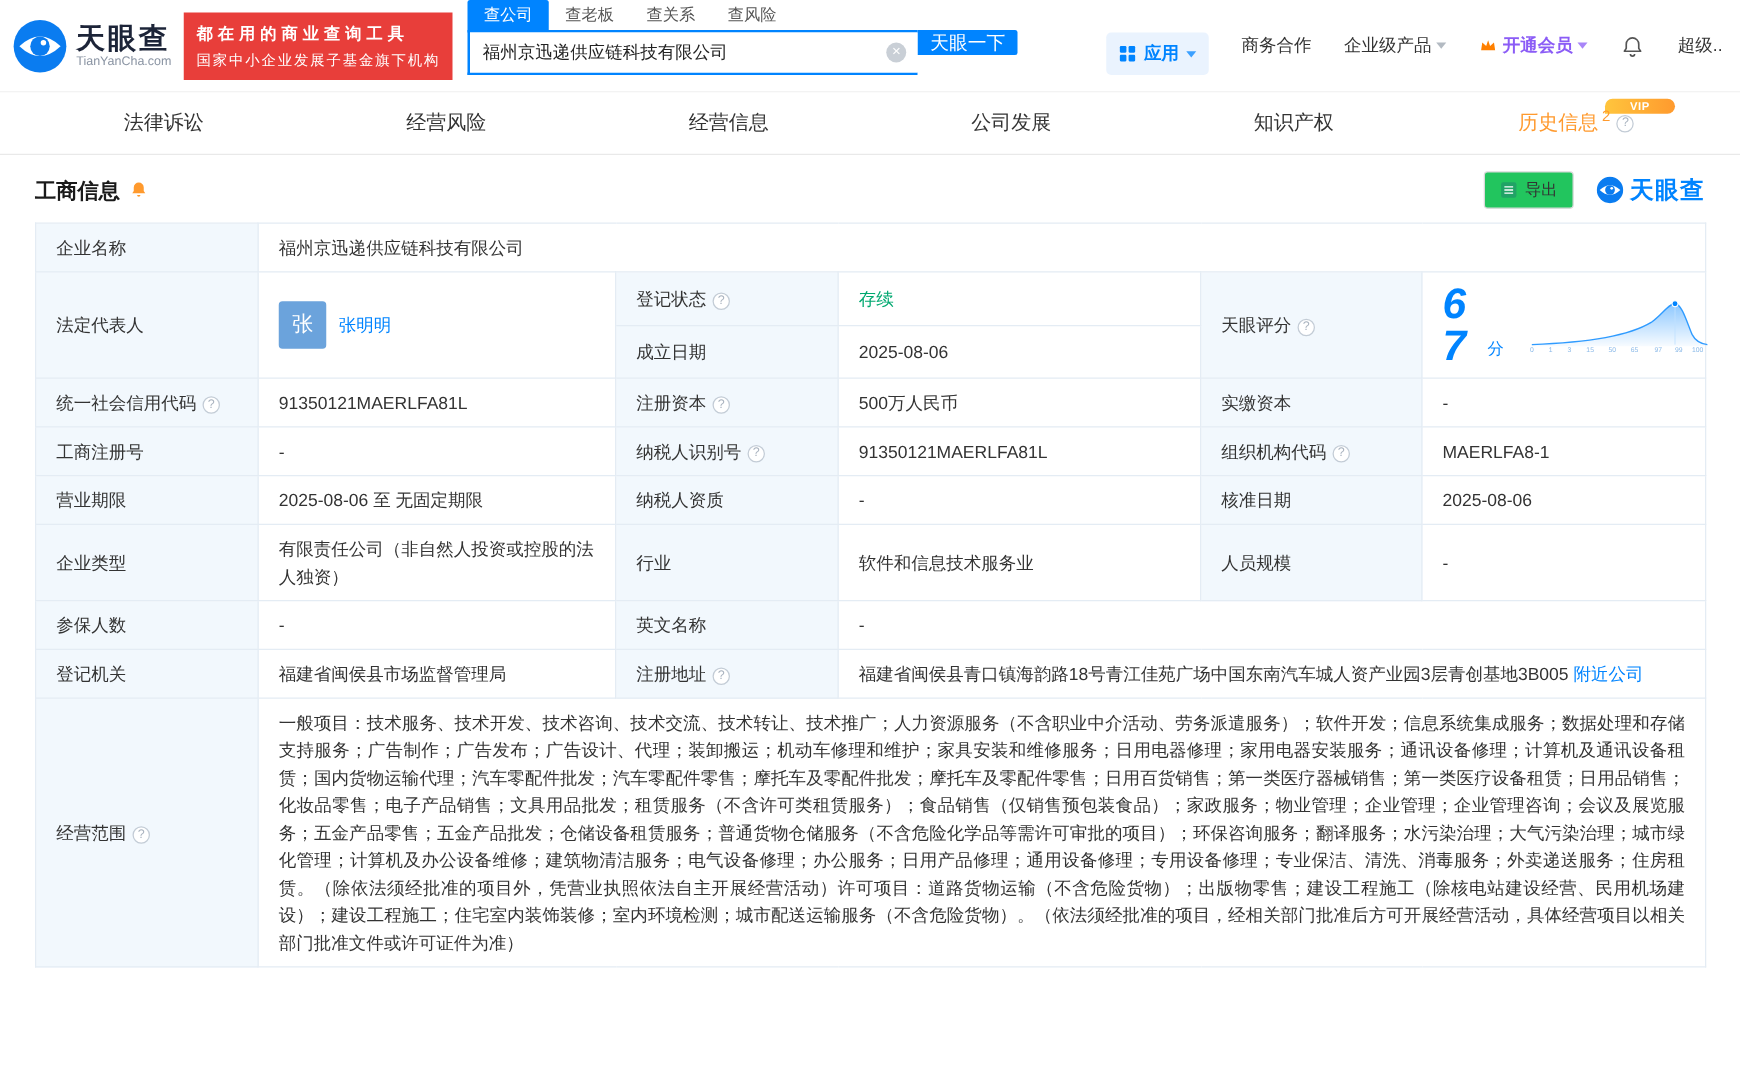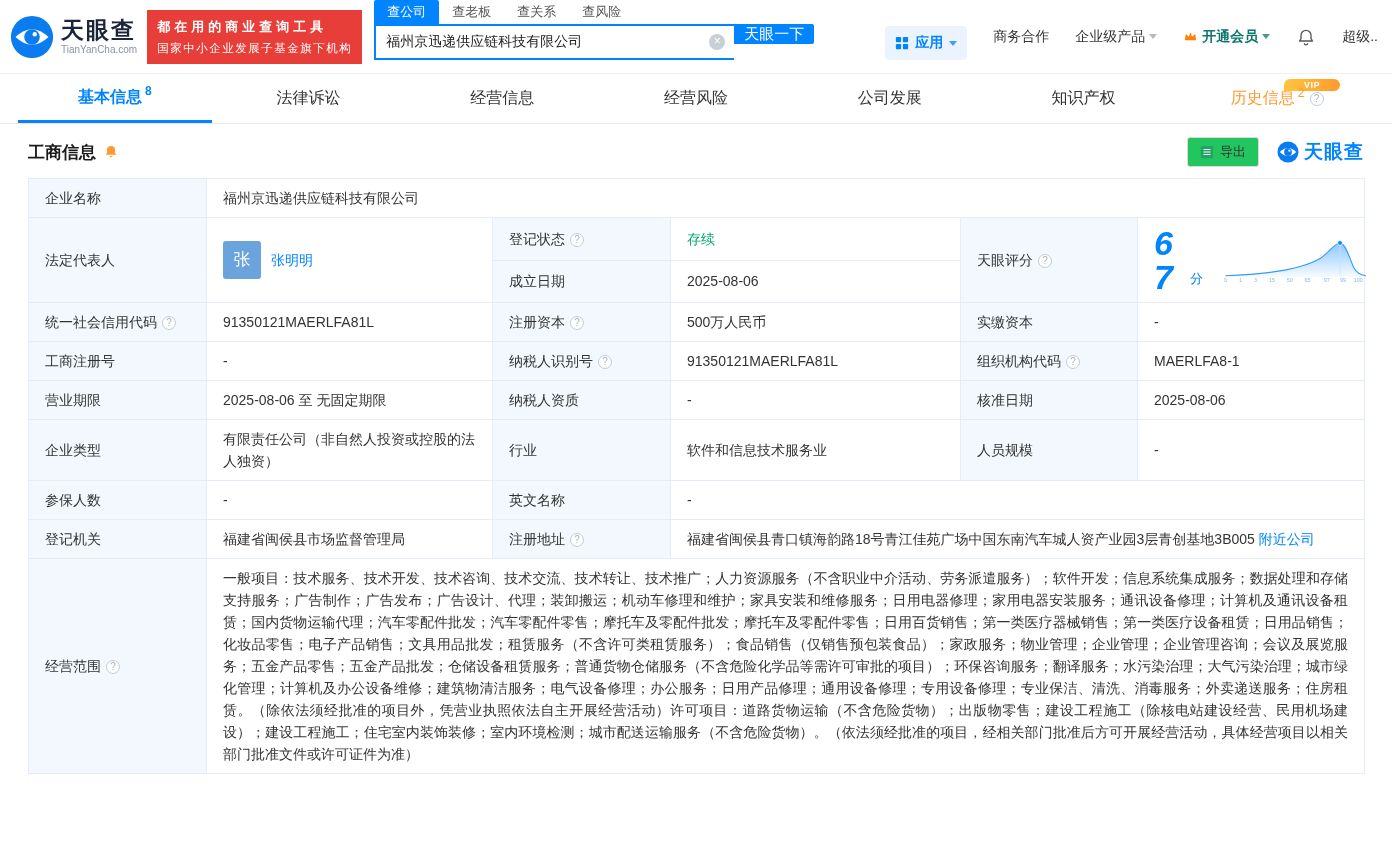--- a/index.html
+++ b/index.html
@@ -24,21 +24,21 @@
   .search-input-wrap { position:relative; width:360px; height:36px; border:2px solid #0084ff; border-right:none; background:#fff; }
   .search-input-wrap input { width:100%; height:100%; border:none; outline:none; font-size:14px; padding:0 32px 0 10px; color:#222; font-family:inherit; }
   .clear-icon { position:absolute; right:9px; top:50%; transform:translateY(-50%); width:16px; height:16px; border-radius:50%;
     background:#c9cfd6; color:#fff; font-size:12px; line-height:15px; text-align:center; cursor:pointer; }
   .clear-icon::after { content:"×"; }
   .search-btn { width:80px; height:20px; background:#0084ff; color:#fff; font-size:15px; border:none; cursor:pointer; border-radius:0 2px 2px 0; font-family:inherit; }
 
   .header-right { margin-left:auto; display:flex; align-items:center; gap:26px; }
   .apps-entry { display:flex; align-items:center; gap:6px; background:#eaf3fe; color:#0084ff; padding:8px 10px; border-radius:4px; font-size:14px; cursor:pointer; font-weight:700;margin-top:13px; }
   .nav-item { font-size:14px; color:#333; cursor:pointer; display:flex; align-items:center; gap:4px; white-space:nowrap; }
-  .vip-entry { color:#0f766e; font-weight:700; }
+  .vip-entry { color:#8b5cf6; font-weight:700; }
   .caret { width:0; height:0; border-left:4px solid transparent; border-right:4px solid transparent; border-top:5px solid currentColor; display:inline-block; opacity:.75; }
   .caret.gray { color:#9aa3ad; }
   .bell-btn { cursor:pointer; display:flex; }
 
   
   .page-tabs { display:flex; height:50px; border-bottom:1px solid #e9e9e9; padding:0 18px; background:#fff; }
   .ptab { flex:1; display:flex; align-items:center; justify-content:center; font-size:16px; color:#333; cursor:pointer; position:relative; }
   .ptab .count { font-size:12px; margin-left:3px; vertical-align:super; transform:translateY(-6px); }
   .ptab.active { color:#0084ff; font-weight:700; border-bottom:3px solid #0084ff; }
   .ptab.history { color:#ff9a2e; }
@@ -143,32 +143,28 @@
         <path d="M10 19.5a2 2 0 0 0 4 0"></path>
       </svg>
     </div>
     <div class="nav-item">
       <span>超级..</span>
     </div>
   </div>
 </header>
 
 <nav class="page-tabs">
-  <div class="ptab active">
-    <span>基本信息</span>
-    <span class="count">8</span>
-  </div>
   <div class="ptab">
     <span>法律诉讼</span>
   </div>
   <div class="ptab">
+    <span>经营风险</span>
+  </div>
+  <div class="ptab">
     <span>经营信息</span>
-  </div>
-  <div class="ptab">
-    <span>经营风险</span>
   </div>
   <div class="ptab">
     <span>公司发展</span>
   </div>
   <div class="ptab">
     <span>知识产权</span>
   </div>
   <div class="ptab history">
     <span class="vip-badge">VIP</span>
     <span>历史信息</span>

